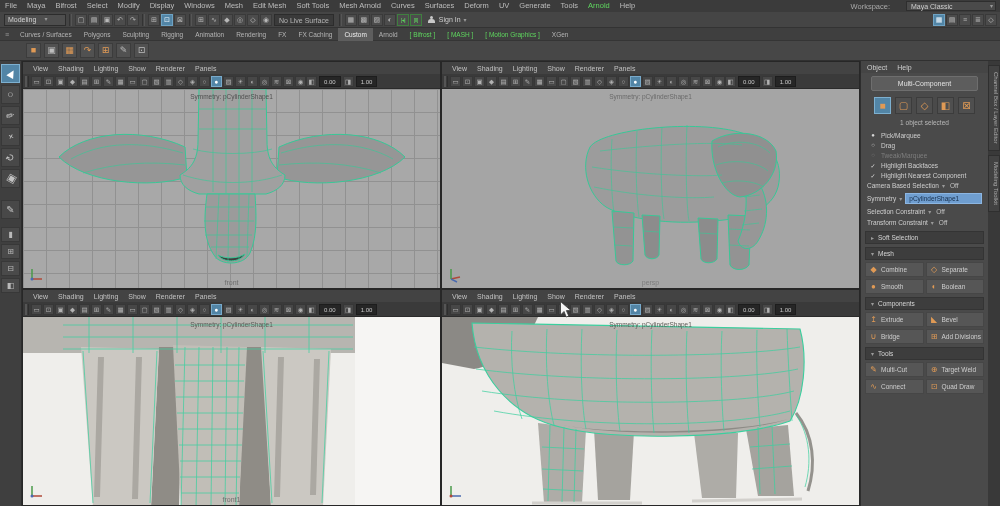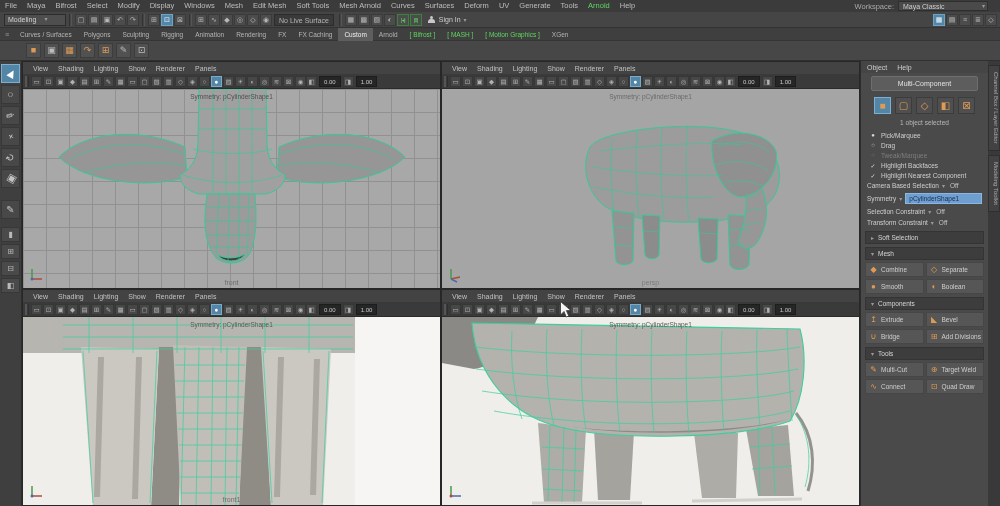--- a/index.html
+++ b/index.html
@@ -8,21 +8,21 @@
     position:relative; width:1000px; height:506px; overflow:hidden;
     background:#3c3c3c; font-family:"Liberation Sans","DejaVu Sans",sans-serif;
     color:#c8c8c8; -webkit-font-smoothing:antialiased; cursor:default;
   }
   
   .menubar { position:absolute; left:0; top:0; width:1000px; height:12px;
     background:#3b3b3b; display:flex; align-items:center; font-size:7.5px; color:#bdbdbd; }
   .mb-items { display:flex; }
   .mb-item { padding:0 5px; line-height:12px; white-space:nowrap; }
   .mb-item.green { color:#5fd75f; }
-  .mb-right { margin-left:auto; display:flex; align-items:flex-end; gap:4px; padding-right:12px; }
+  .mb-right { margin-left:auto; display:flex; align-items:flex-end; gap:16px; padding-right:4px; }
   .ws-label { color:#a9a9a9; }
   .ws-select { background:#4a4a4a; border:1px solid #2e2e2e; color:#cfcfcf; font-size:7px;
     padding:0 10px 0 4px; height:10px; line-height:9px; position:relative; min-width:90px; }
   .ws-select:after{ content:"▾"; position:absolute; right:2px; top:0; font-size:6px; color:#999; }
   
   .statusbar { position:absolute; left:0; top:12px; width:1000px; height:16px;
     background:#454545; display:flex; align-items:center; font-size:7px; border-bottom:1px solid #333; }
   .mode-select { background:#4e4e4e; border:1px solid #2c2c2c; height:12px; line-height:11px;
     margin-left:4px; padding:0 3px; display:flex; align-items:center; gap:8px; min-width:62px; color:#d2d2d2;}
   .sb-sep { width:3px; height:12px; margin:0 3px; border-left:1px solid #333; border-right:1px solid #555; }

